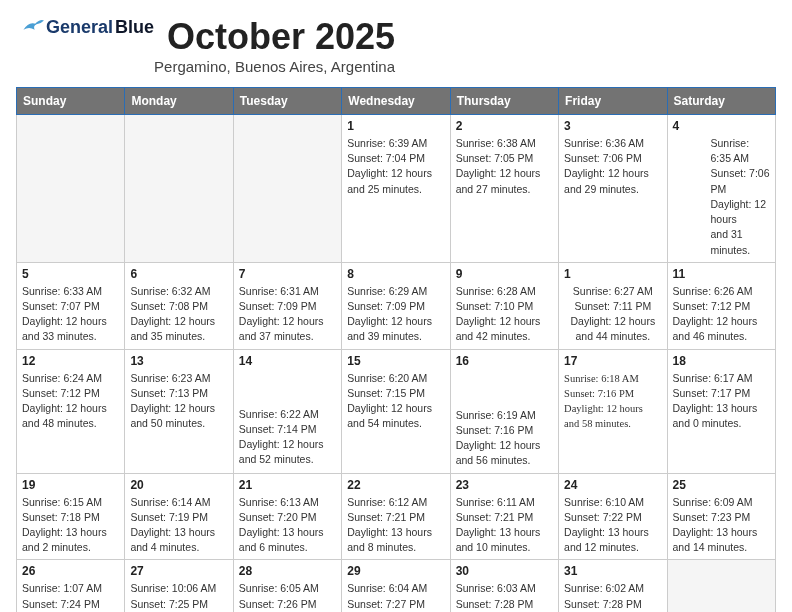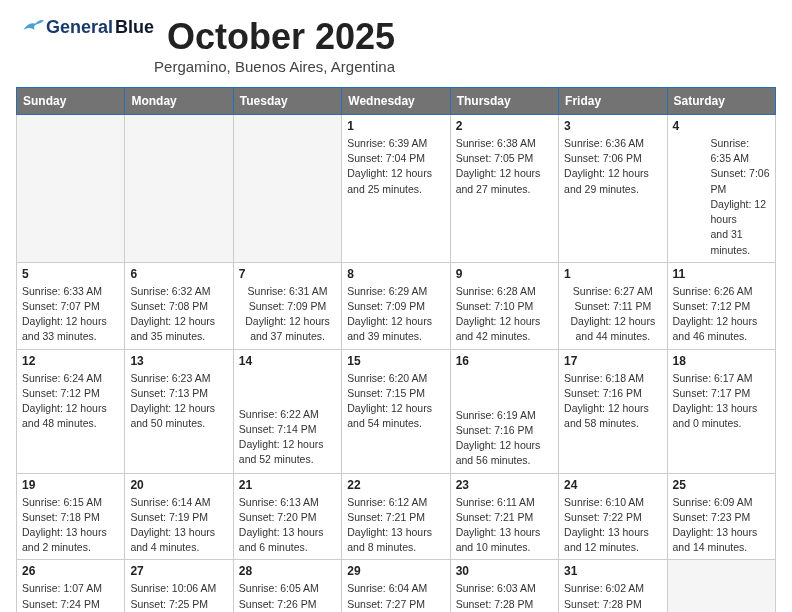--- a/index.html
+++ b/index.html
@@ -164,21 +164,21 @@
         </td>
         <td>
           <div class="day-number">6</div>
           <div class="day-detail" style="white-space: pre-line;">Sunrise: 6:32 AM
 Sunset: 7:08 PM
 Daylight: 12 hours
 and 35 minutes.</div>
         </td>
         <td>
           <div class="day-number">7</div>
-          <div class="day-detail" style="white-space: pre-line; text-align: center;">Sunrise: 6:31 AM
+          <div class="day-detail" style="white-space: pre-line;">Sunrise: 6:31 AM
 Sunset: 7:09 PM
 Daylight: 12 hours
 and 37 minutes.</div>
         </td>
         <td>
           <div class="day-number">8</div>
           <div class="day-detail" style="white-space: pre-line;">Sunrise: 6:29 AM
 Sunset: 7:09 PM
 Daylight: 12 hours
 and 39 minutes.</div>
@@ -236,21 +236,21 @@
         </td>
         <td>
           <div class="day-number">16</div>
           <div class="day-detail" style="white-space: pre-line; margin-top: 40px;">Sunrise: 6:19 AM
 Sunset: 7:16 PM
 Daylight: 12 hours
 and 56 minutes.</div>
         </td>
         <td>
           <div class="day-number">17</div>
-          <div class="day-detail" style="white-space: pre-line;">Sunrise: 6:18 AM
+          <div class="day-detail" style="white-space: pre-line; font-family: Liberation Serif, serif;">Sunrise: 6:18 AM
 Sunset: 7:16 PM
 Daylight: 12 hours
 and 58 minutes.</div>
         </td>
         <td>
           <div class="day-number">18</div>
           <div class="day-detail" style="white-space: pre-line;">Sunrise: 6:17 AM
 Sunset: 7:17 PM
 Daylight: 13 hours
 and 0 minutes.</div>

